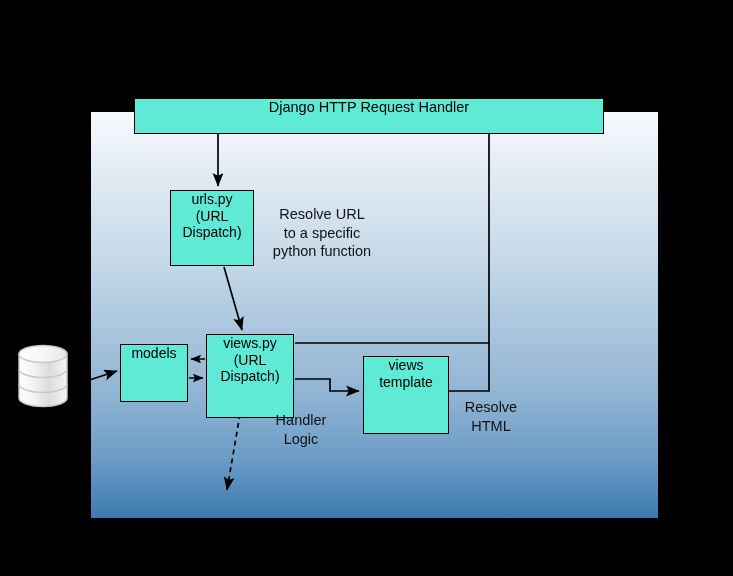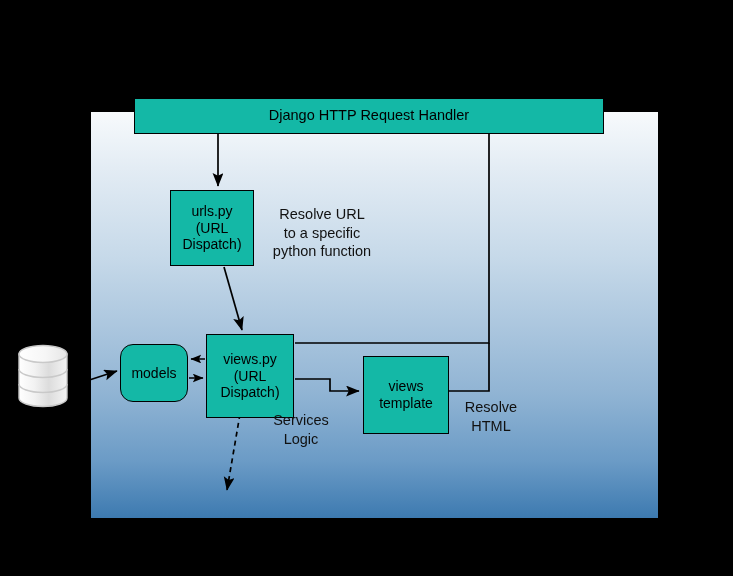--- a/index.html
+++ b/index.html
@@ -21,46 +21,44 @@
     position: absolute;
     left: 91px;
     top: 112px;
     width: 567px;
     height: 406px;
     background: linear-gradient(to bottom, #f7fafc 0%, #e3ecf4 14%, #c6d9e9 36%, #a8c4dd 55%, #8fb3d3 70%, #6b9bc6 86%, #3d7ab0 100%);
   }
   
   .box {
     position: absolute;
-    background: #14b8a6;
+    background: #5eead4;
     border: 1.6px solid #000000;
     box-sizing: border-box;
     display: flex;
-    align-items: center;
     justify-content: center;
     text-align: center;
     color: #000000;
     line-height: 1.18;
   }
   #box-http-handler {
     left: 134px; top: 98px; width: 470px; height: 36px;
     font-size: 14.5px;
   }
   #box-urls {
     left: 170px; top: 190px; width: 84px; height: 76px;
     font-size: 14px;
   }
   #box-views {
     left: 206px; top: 334px; width: 88px; height: 84px;
     font-size: 14px;
   }
   #box-models {
     left: 120px; top: 344px; width: 68px; height: 58px;
     font-size: 14px;
-    border-radius: 13px;
   }
   #box-mako {
     left: 363px; top: 356px; width: 86px; height: 78px;
     font-size: 14px;
   }
   #box-external {
     left: 140px; top: 494px; width: 472px; height: 38px;
     font-size: 14.5px;
   }
   
@@ -168,19 +166,19 @@
   <div class="box" id="box-mako">
     <span style="white-space:pre-line">views
 template</span>
   </div>
 
 
   <div class="annot" id="annot-resolve">Resolve URL
 to a specific
 python function</div>
 
-  <div class="annot" id="annot-business">Services
+  <div class="annot" id="annot-business">Handler
 Logic</div>
 
   <div class="annot" id="annot-render">Resolve
 HTML</div>
 
 </div>
 
 </body></html>

